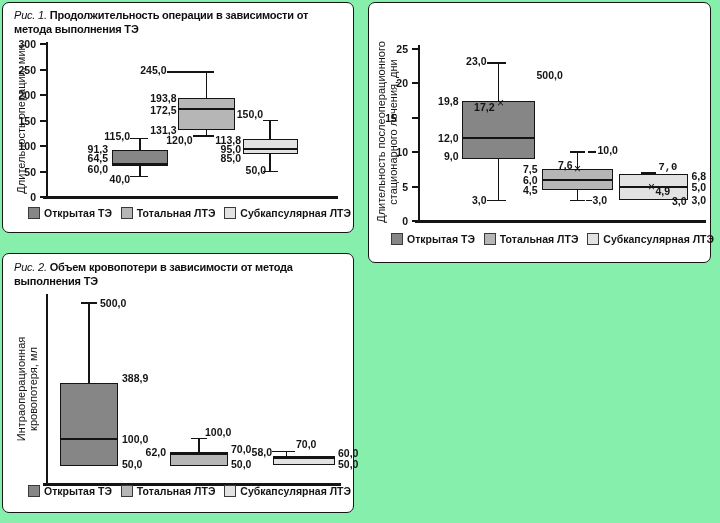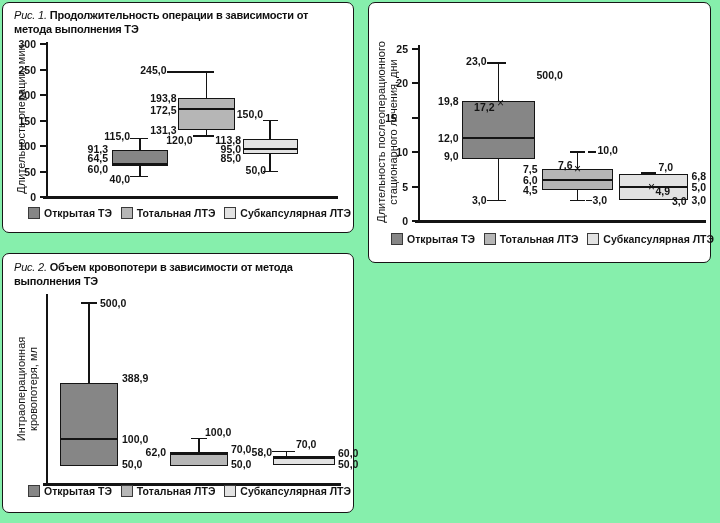--- a/index.html
+++ b/index.html
@@ -193,21 +193,21 @@
     <div class="num ann r" style="position: absolute; left: 537.5px; top: 169.4px;">7,5</div>
     <div class="num ann r" style="position: absolute; left: 537.5px; top: 179.72px;">6,0</div>
     <div class="num ann r" style="position: absolute; left: 537.5px; top: 190.04px;">4,5</div>
     <div style="position: absolute; left: 585.5px; top: 199.61px; width: 6px; height: 1.5px; background: rgb(20, 20, 20);"></div>
     <div class="num ann" style="position: absolute; left: 592.5px; top: 200.36px;">3,0</div>
     <div style="position: absolute; left: 647.75px; top: 172.84px; width: 1.5px; height: 1.376px; background: rgb(20, 20, 20);"></div>
     <div style="position: absolute; left: 641px; top: 172.09px; width: 15px; height: 1.5px; background: rgb(20, 20, 20);"></div>
     <div style="position: absolute; left: 619px; top: 174.216px; width: 69px; height: 26.144px; background: rgb(226, 226, 226); border: 1.5px solid rgb(20, 20, 20); box-sizing: border-box;"></div>
     <div style="position: absolute; left: 620px; top: 185.6px; width: 67px; height: 2px; background: rgb(20, 20, 20);"></div>
     <div class="mean" style="position: absolute; left: 651.5px; top: 187.288px; transform: translate(-50%, -50%);">×</div>
-    <div class="num ann" style="position: absolute; left: 658.5px; top: 166.84px;">7,0</div>
+    <div class="num ann" style="position: absolute; left: 658.5px; top: 166.84px; font-family: Liberation Mono, monospace;">7,0</div>
     <div class="num ann" style="position: absolute; left: 691.5px; top: 176.216px;">6,8</div>
     <div class="num ann" style="position: absolute; left: 691.5px; top: 186.6px;">5,0</div>
     <div class="num ann" style="position: absolute; left: 655.5px; top: 191.288px;">4,9</div>
     <div class="num ann r" style="position: absolute; left: 686.5px; top: 201.36px;">3,0</div>
     <div class="num ann" style="position: absolute; left: 691.5px; top: 200.36px;">3,0</div>
     <div class="legend" style="left: 391px; top: 233px;">
       <div class="lg-item">
         <span class="sw" style="background: rgb(134, 134, 134);"></span>
         <span class="lg-lab">Открытая ТЭ</span>
       </div>

